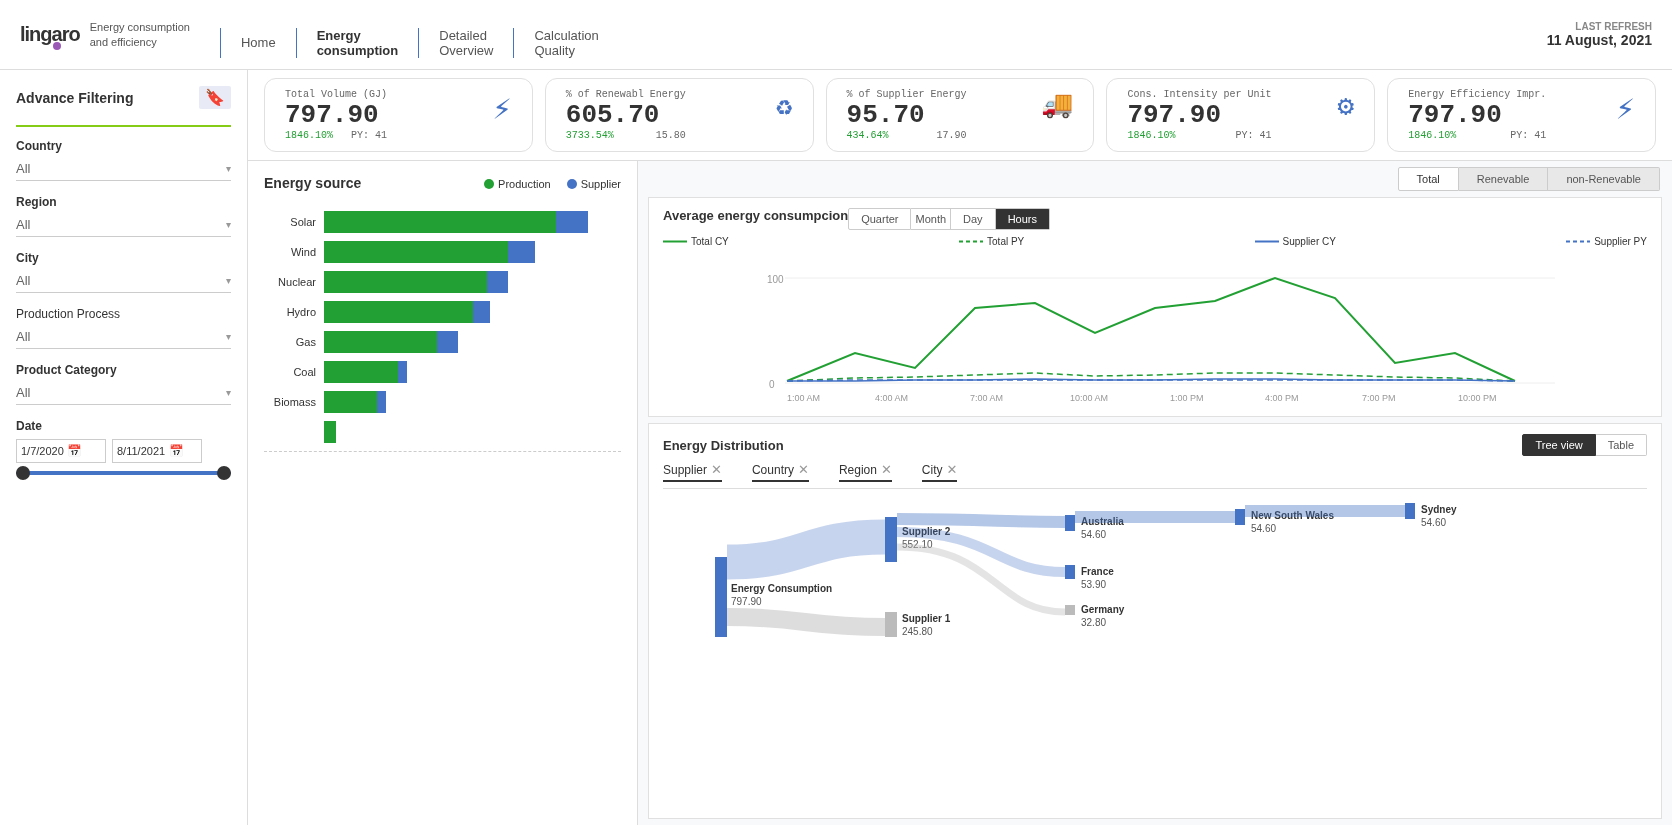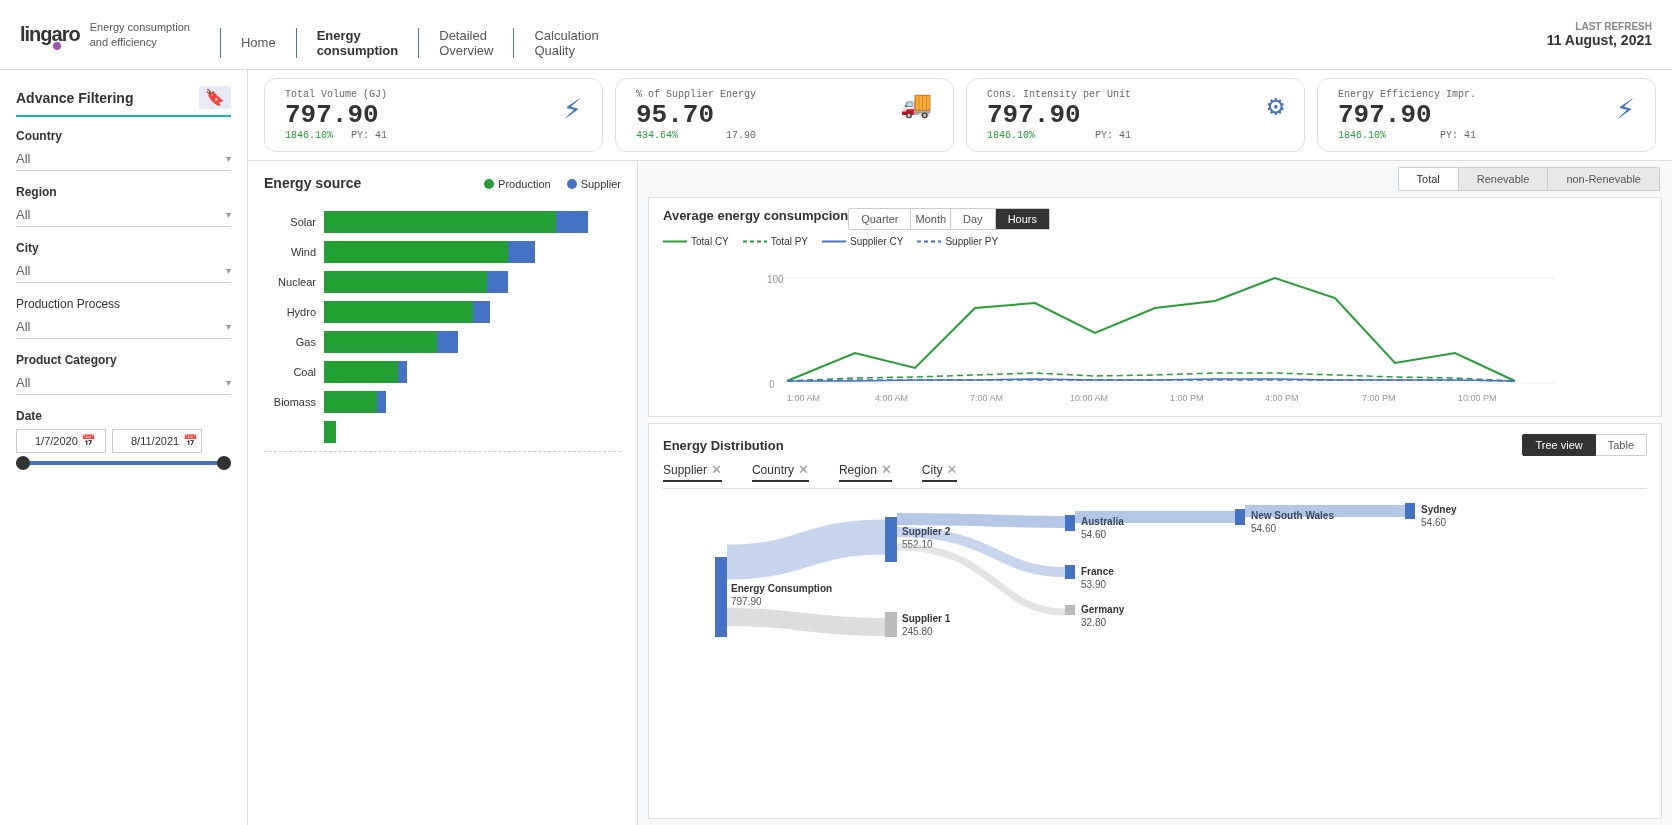--- a/index.html
+++ b/index.html
@@ -13,29 +13,29 @@
     .nav-item { padding: 8px 20px; font-size: 13px; color: #555; cursor: pointer; position: relative; }
     .nav-item.active { font-weight: bold; color: #333; }
     .nav-divider { width: 1px; height: 30px; background: #4472c4; }
     .last-refresh { text-align: right; font-size: 11px; color: #888; }
 
     
     .main { display: flex; height: calc(825px - 70px); }
 
     
     .sidebar { width: 248px; background: #fff; border-right: 1px solid #ddd; padding: 16px; overflow-y: auto; flex-shrink: 0; }
-    .sidebar-title-line { border-bottom: 2px solid #14b8a6; margin-bottom: 12px; padding-bottom: 6px; }
+    .sidebar-title-line { border-bottom: 2px solid #84cc16; margin-bottom: 12px; padding-bottom: 16px; }
     .filter-group { margin-bottom: 14px; }
     .filter-label { font-size: 12px; font-weight: bold; color: #333; margin-bottom: 4px; }
     .filter-select { width: 100%; border: none; border-bottom: 1px solid #ccc; padding: 4px 0; font-size: 13px; display: flex; justify-content: space-between; align-items: center; cursor: pointer; background: transparent; color: #666; }
     .chevron { font-size: 10px; color: #999; }
     .date-section { margin-top: 12px; }
     .date-label { font-size: 12px; font-weight: bold; color: #333; margin-bottom: 6px; }
     .date-inputs { display: flex; gap: 6px; align-items: center; margin-bottom: 8px; }
-    .date-input { border: 1px solid #ccc; padding: 4px 18px; font-size: 11px; width: 90px; display: flex; align-items: center; gap: 4px; }
+    .date-input { border: 1px solid #ccc; padding: 4px 4px; font-size: 11px; width: 90px; display: flex; align-items: center; gap: 4px; }
     .date-slider { width: 100%; height: 4px; background: #ddd; border-radius: 2px; position: relative; margin-top: 6px; }
     .date-slider-fill { height: 4px; background: #4472c4; border-radius: 2px; width: 100%; }
     .date-slider-thumb { width: 14px; height: 14px; background: #333; border-radius: 50%; position: absolute; top: -5px; cursor: pointer; }
     .date-slider-thumb.left { left: 0; }
     .date-slider-thumb.right { right: 0; }
 
     
     .content { flex: 1; display: flex; flex-direction: column; overflow: hidden; }
 
     
@@ -181,20 +181,33 @@
             <div class="kpi-value">797.90</div>
             <div class="kpi-meta">
               <span style="color:#22a033;">1846.10%</span>
               <span style="color:#666;">PY: 41</span>
             </div>
           </div>
           <div style="font-size:32px;color:#4472c4;">⚡</div>
         </div>
       </div>
 
+      <div class="kpi-card">
+        <div class="kpi-inner">
+          <div>
+            <div class="kpi-label">% of Renewabl Energy</div>
+            <div class="kpi-value">605.70</div>
+            <div class="kpi-meta">
+              <span style="color:#22a033;">3733.54%</span>
+              <span style="color:#666;">15.80</span>
+            </div>
+          </div>
+          <div style="font-size:28px;color:#4472c4;">♻</div>
+        </div>
+      </div>
 
       <div class="kpi-card">
         <div class="kpi-inner">
           <div>
             <div class="kpi-label">% of Supplier Energy</div>
             <div class="kpi-value">95.70</div>
             <div class="kpi-meta">
               <span style="color:#22a033;">434.64%</span>
               <span style="color:#666;">17.90</span>
             </div>
@@ -323,21 +336,21 @@
           <div style="display:flex;align-items:flex-start;">
             <div style="font-size:13px;font-weight:bold;color:#333;">Average energy consumpcion</div>
             <div style="display:flex;">
               <button style="padding:4px 12px;font-size:11px;border:1px solid #ccc;background:#fff;cursor:pointer;color:#555;border-radius:2px 0 0 2px;">Quarter</button>
               <button style="padding:4px 4px;font-size:11px;border:1px solid #ccc;background:#fff;cursor:pointer;color:#555;border-left:none;">Month</button>
               <button style="padding:4px 12px;font-size:11px;border:1px solid #ccc;background:#fff;cursor:pointer;color:#555;border-left:none;">Day</button>
               <button style="padding:4px 12px;font-size:11px;border:1px solid #ccc;background:#333;cursor:pointer;color:#fff;border-left:none;border-radius:0 2px 2px 0;">Hours</button>
             </div>
           </div>
 
-          <div style="display:flex;gap:14px;font-size:10px;margin:6px 0;">
+          <div style="display:flex;gap:22px;font-size:10px;margin:6px 0;justify-content:space-between;">
             <div style="display:flex;align-items:center;gap:4px;">
               <svg width="24" height="3">
                   <line x1="0" y1="1.5" x2="24" y2="1.5" stroke="#22a033" stroke-width="2"></line>
                 </svg>
               <span>Total CY</span>
             </div>
             <div style="display:flex;align-items:center;gap:4px;">
               <svg width="24" height="3">
                   <line x1="0" y1="1.5" x2="24" y2="1.5" stroke="#22a033" stroke-width="2" stroke-dasharray="4,3"></line>
                 </svg>

